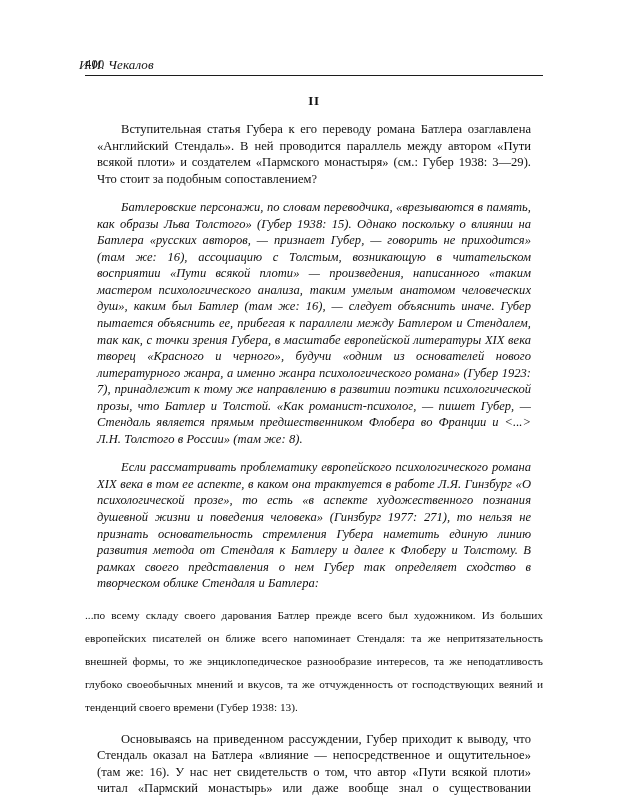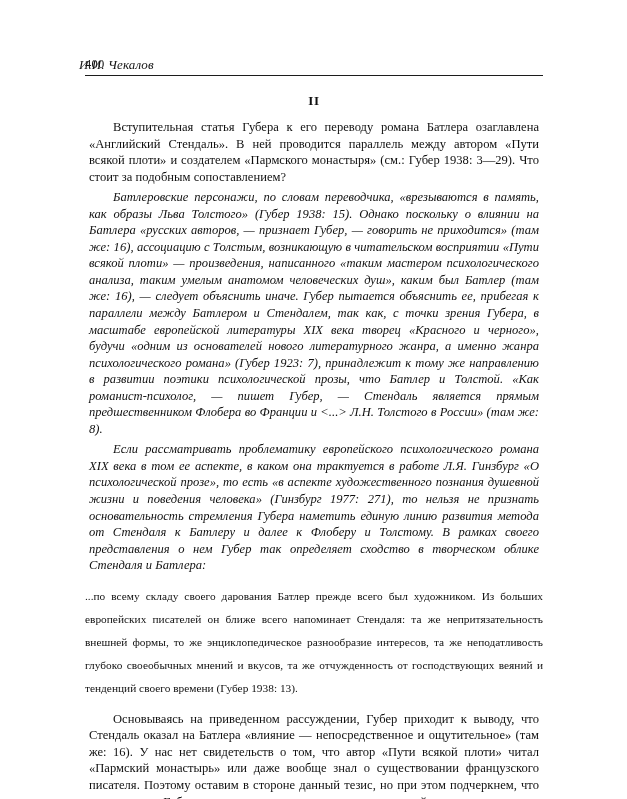--- a/index.html
+++ b/index.html
@@ -69,21 +69,21 @@
     font-size: 13px;
     font-weight: 700;
     letter-spacing: 0.6px;
     margin-top: 12px;
     margin-bottom: 10px;
     color: #101010;
   }
 
   
   p.body {
-    margin: 4px;
+    margin: 12px;
     text-align: justify;
     text-justify: inter-word;
     font-size: 12.55px;
     line-height: 16.55px;
     text-indent: 24px;
     letter-spacing: 0.02px;
     word-spacing: 0.1px;
     hyphens: manual;
     color: #101010;
   }

